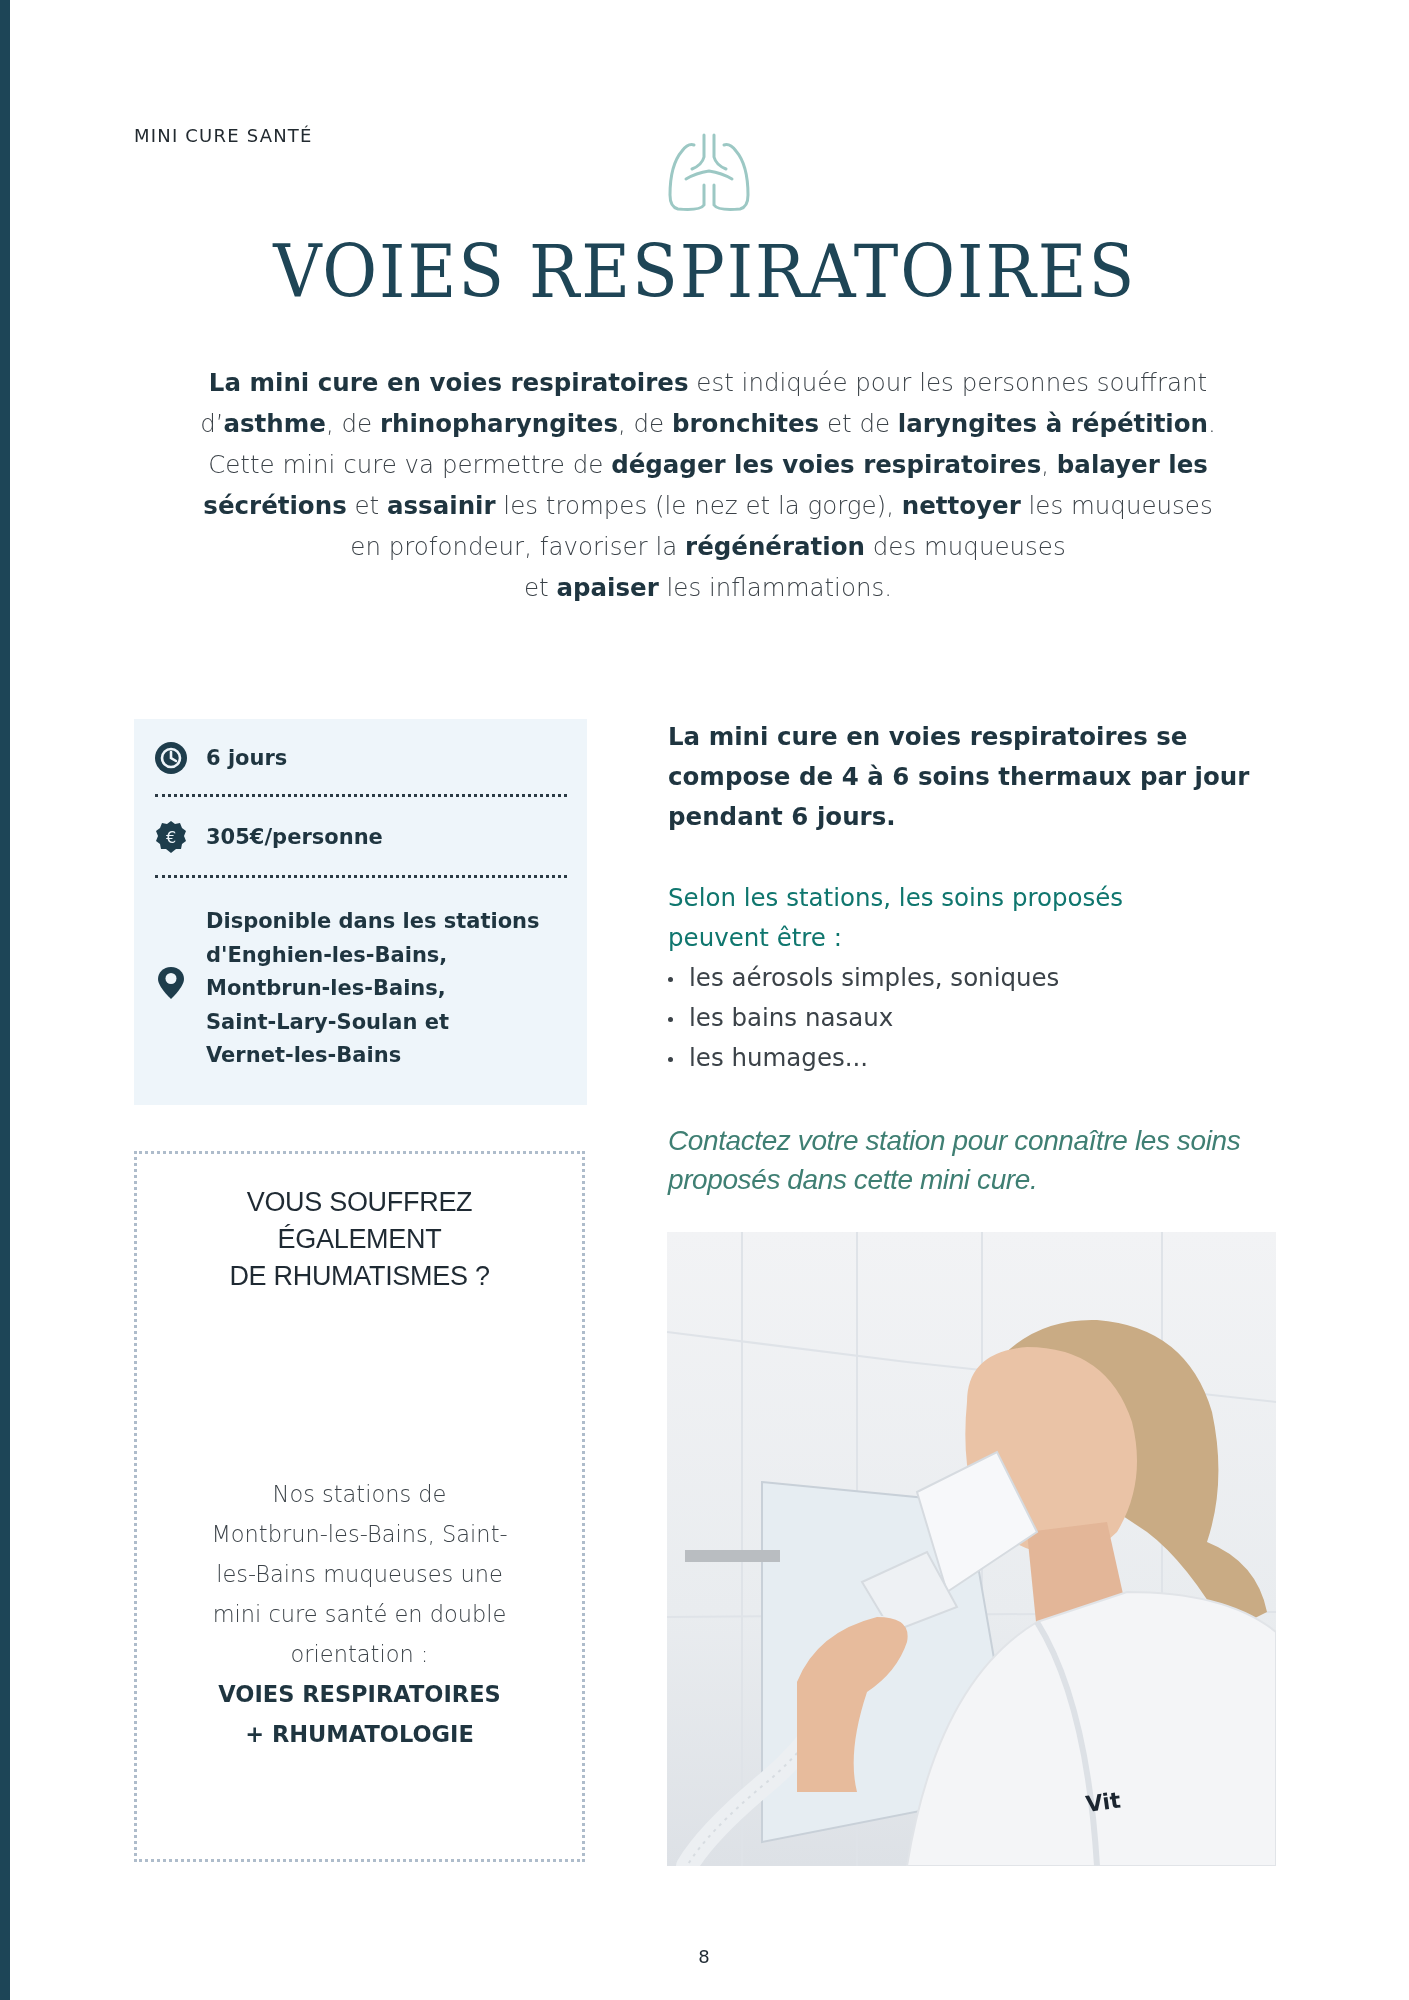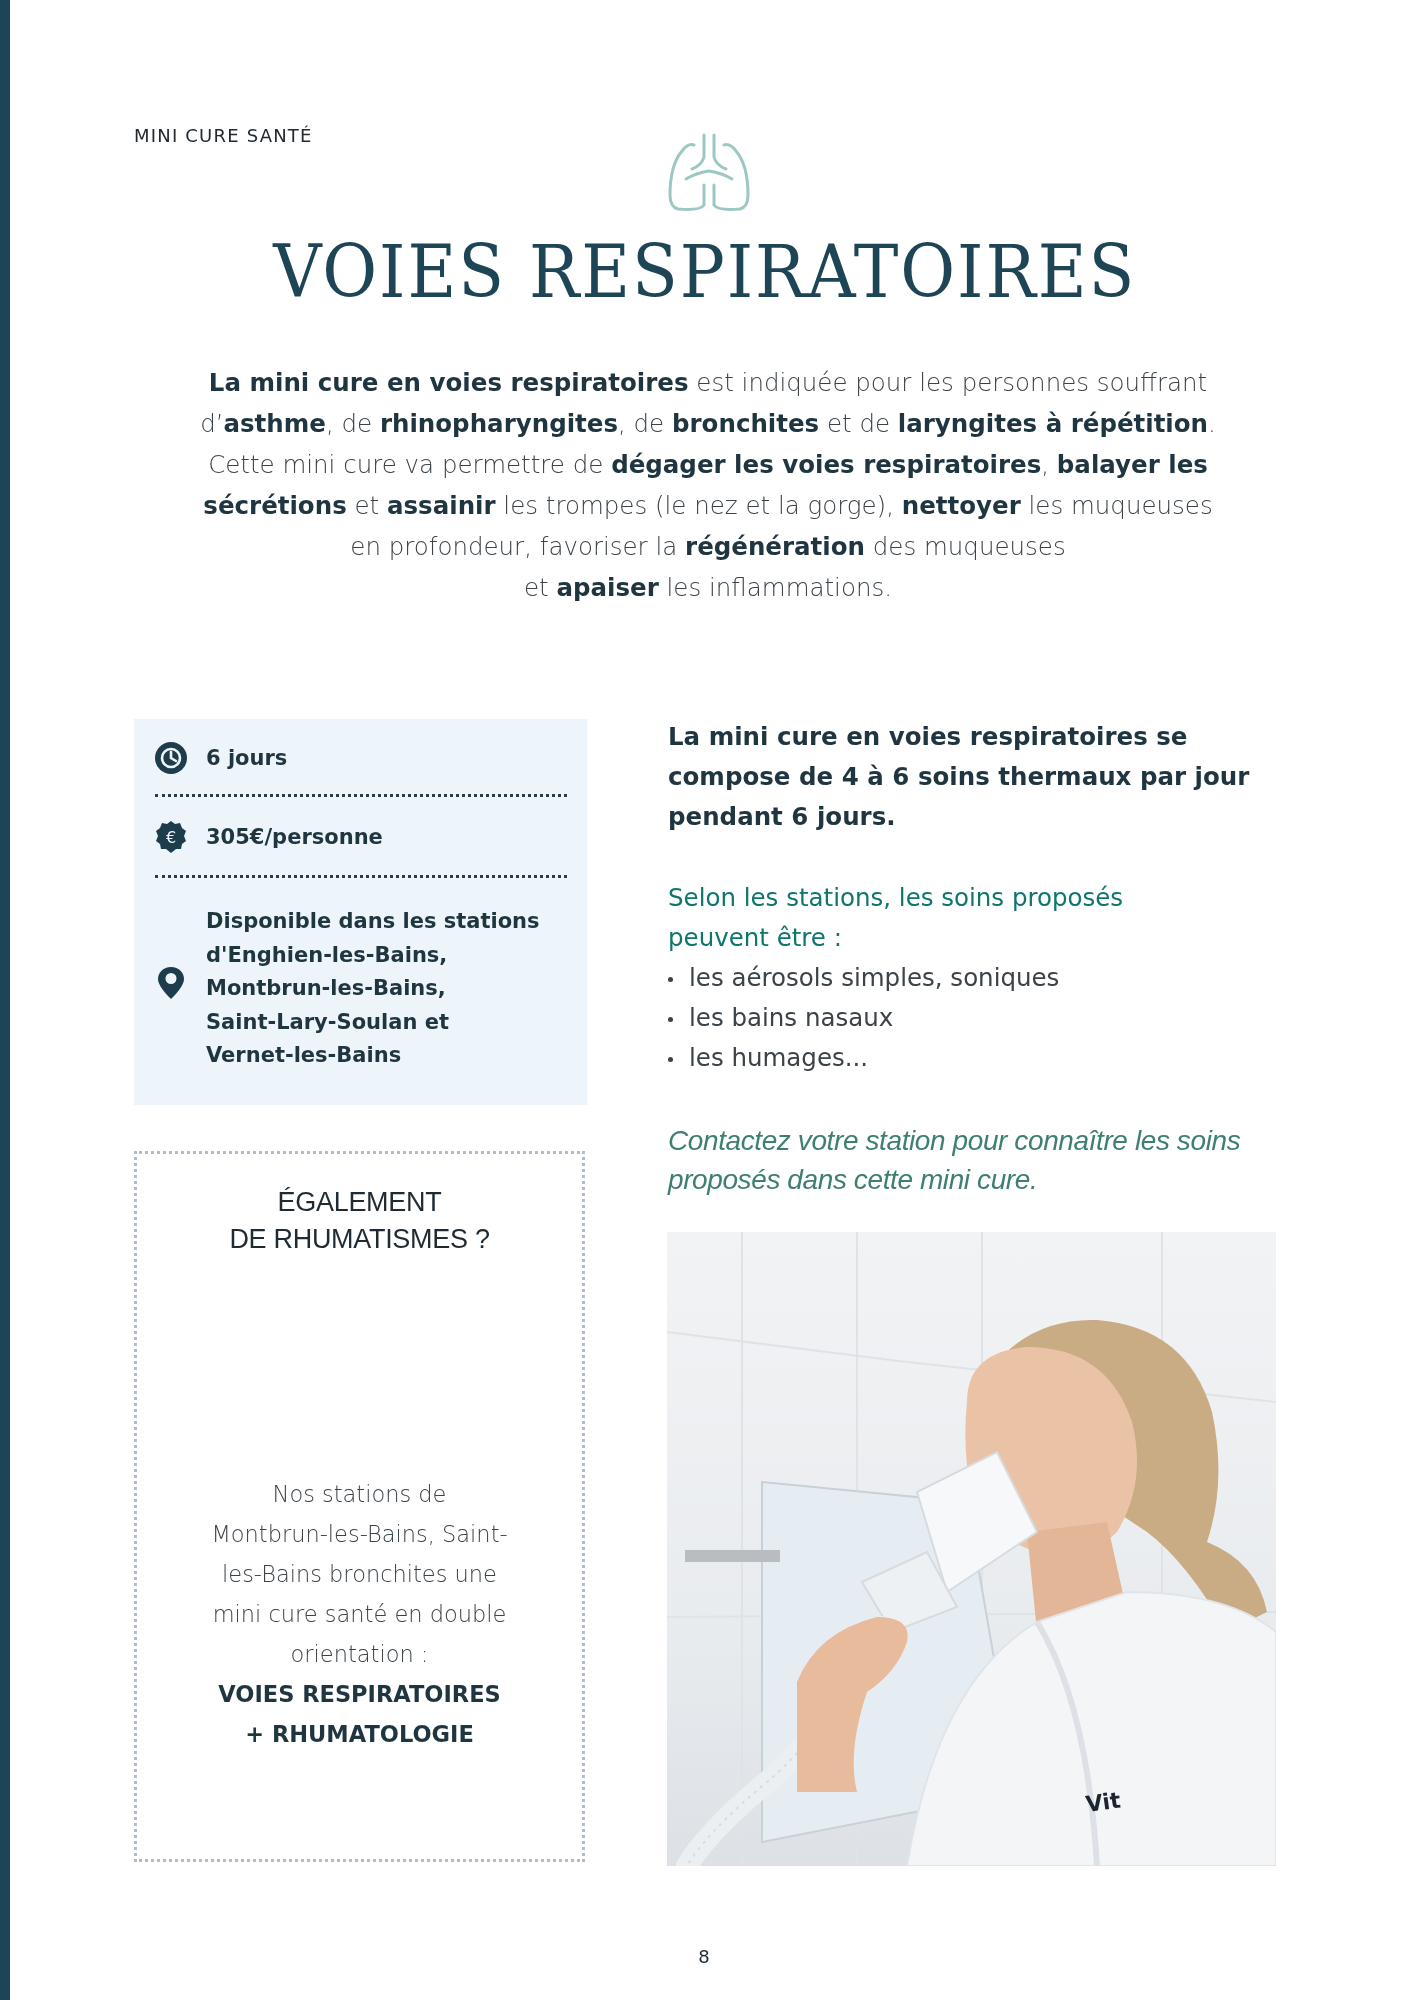--- a/index.html
+++ b/index.html
@@ -141,27 +141,28 @@
     <div>Disponible dans les stations</div>
     <div>d'Enghien-les-Bains,</div>
     <div>Montbrun-les-Bains,</div>
     <div>Saint-Lary-Soulan et</div>
     <div>Vernet-les-Bains</div>
   </div>
 </div>
 
 <div class="promo">
   <div class="promo-head">
+    <div>VOUS SOUFFREZ</div>
     <div>ÉGALEMENT</div>
     <div>DE RHUMATISMES ?</div>
   </div>
   <div class="promo-body">
     <div>Nos stations de</div>
     <div>Montbrun-les-Bains, Saint-</div>
-    <div>les-Bains bronchites une</div>
+    <div>les-Bains muqueuses une</div>
     <div>mini cure santé en double</div>
     <div>orientation :</div>
     <span class="promo-strong">VOIES RESPIRATOIRES</span>
     <span class="promo-strong">+ RHUMATOLOGIE</span>
   </div>
 </div>
 
 <div class="right-lead">
   <div>La mini cure en voies respiratoires se</div>
   <div>compose de 4 à 6 soins thermaux par jour</div>

